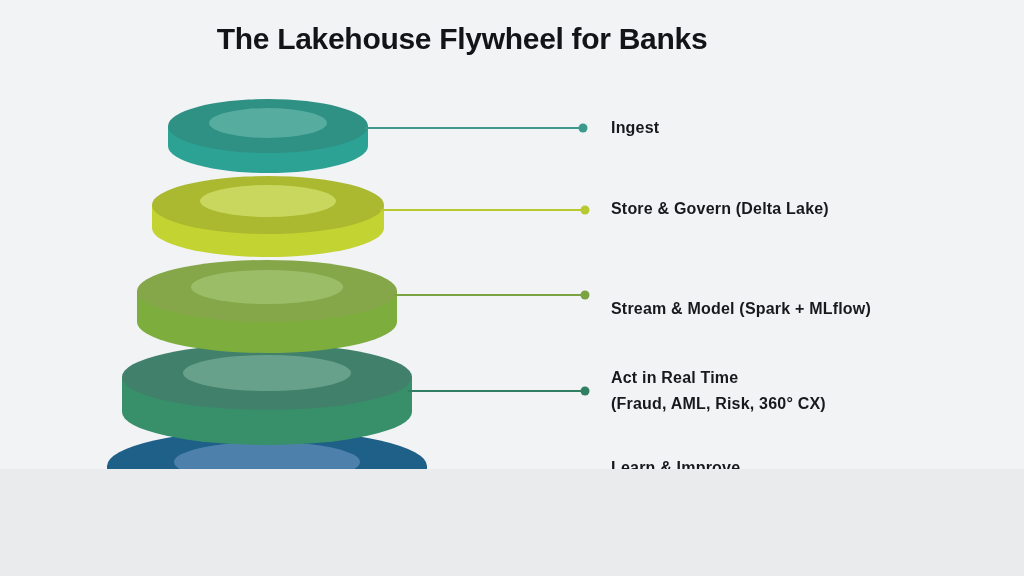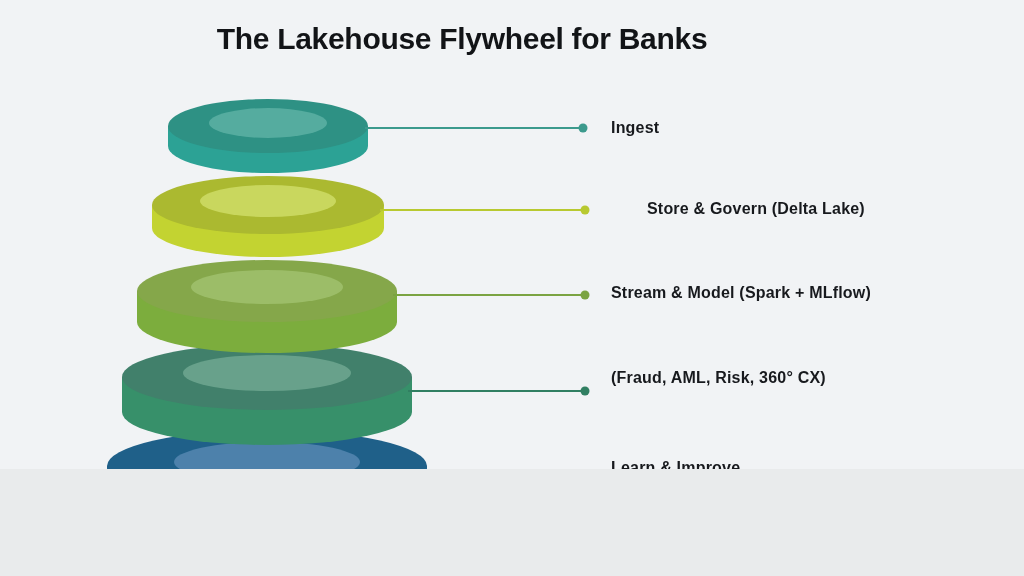--- a/index.html
+++ b/index.html
@@ -14,22 +14,22 @@
     font-size:30px;font-weight:800;letter-spacing:-0.3px;
     color:#121417;
   }
   .diagram-svg{position:absolute;left:0;top:0;}
   .label{
     position:absolute;left:611px;
     font-size:16px;font-weight:600;letter-spacing:0.2px;
     color:#17191d;line-height:26px;white-space:nowrap;
   }
   .label-1{top:115px;}
-  .label-2{top:196px;margin-left:36px;}
-  .label-3{top:280px;}
+  .label-2{top:196px;}
+  .label-3{top:296px;}
   .label-4{top:365px;}
   .label-5{top:455px;}
 </style>
 </head>
 <body>
 
 <div class="canvas">
 
   <div class="title">The Lakehouse Flywheel for Banks</div>
 
@@ -95,19 +95,20 @@
   <div class="label label-1">
     <div>Ingest</div>
   </div>
   <div class="label label-2">
     <div>Store &amp; Govern (Delta Lake)</div>
   </div>
   <div class="label label-3">
     <div>Stream &amp; Model (Spark + MLflow)</div>
   </div>
   <div class="label label-4">
+    <div>Act in Real Time</div>
     <div>(Fraud, AML, Risk, 360° CX)</div>
   </div>
   <div class="label label-5">
     <div>Learn &amp; Improve</div>
   </div>
 
 </div>
 
 </body></html>

